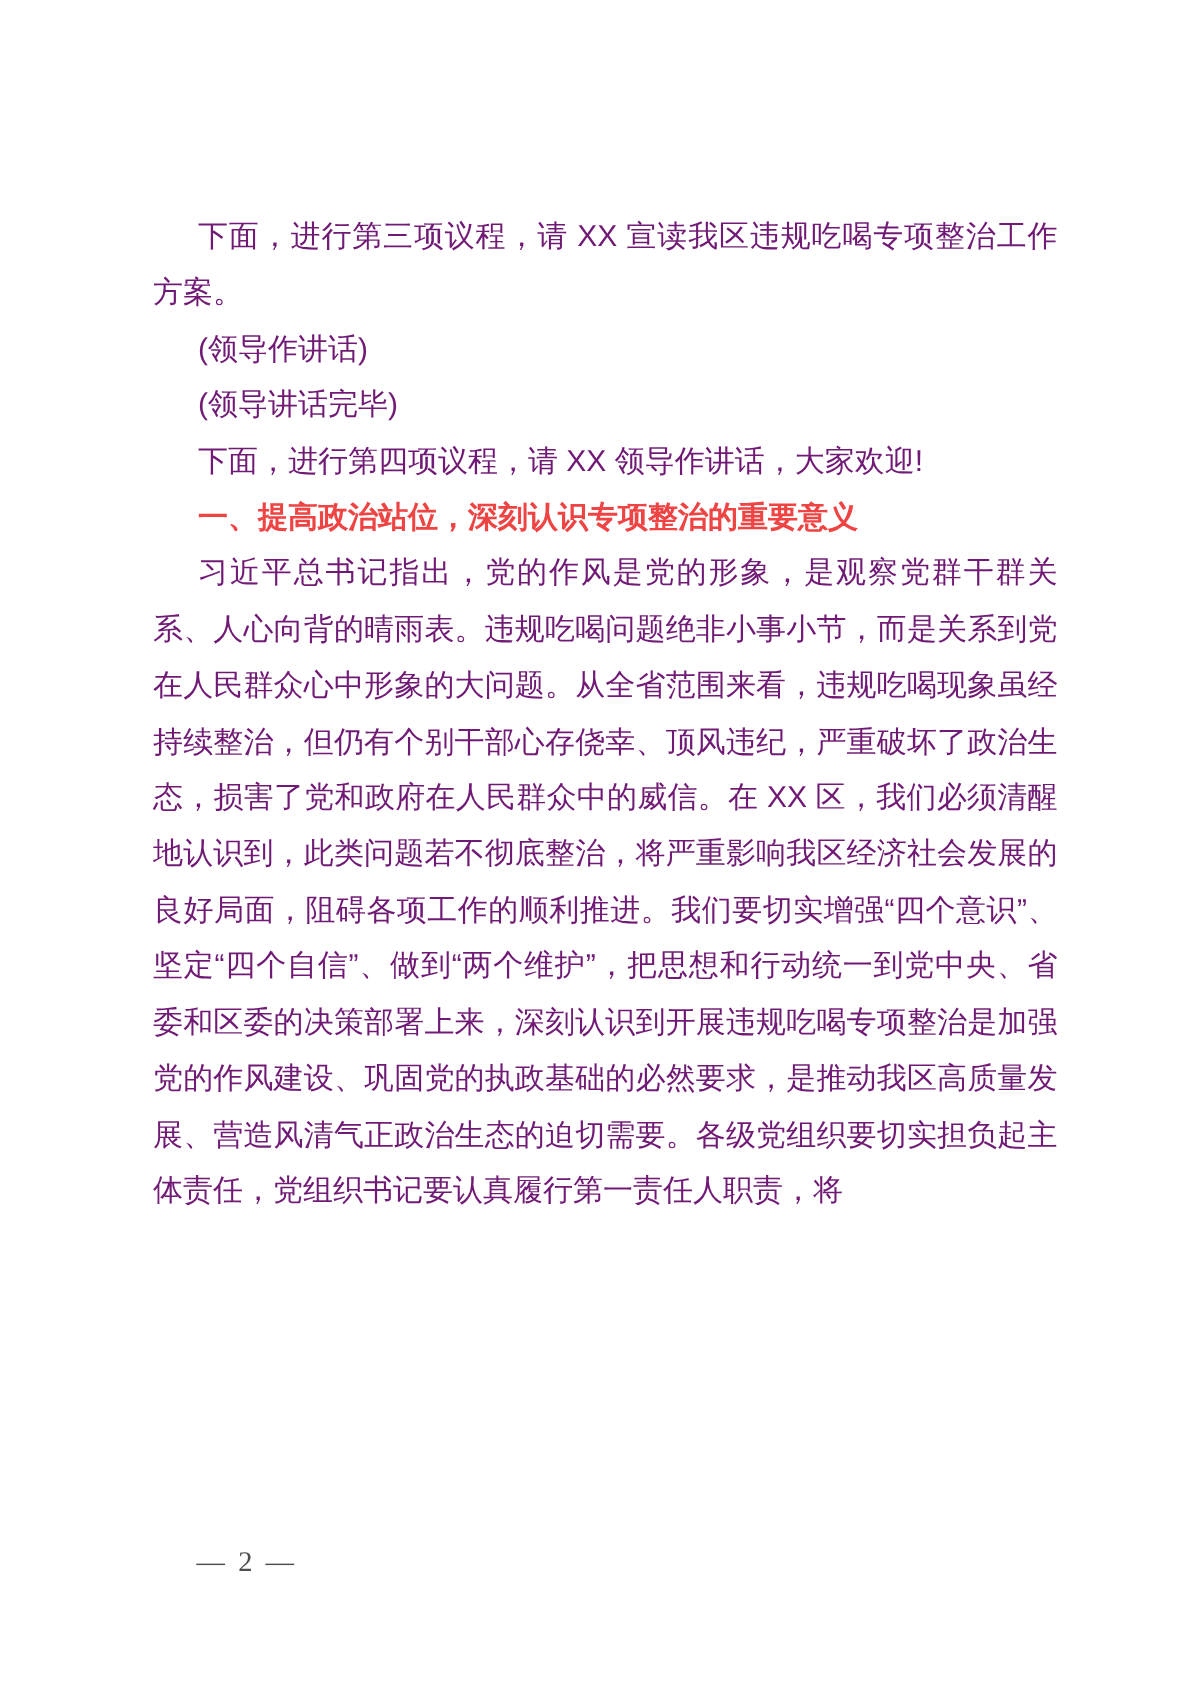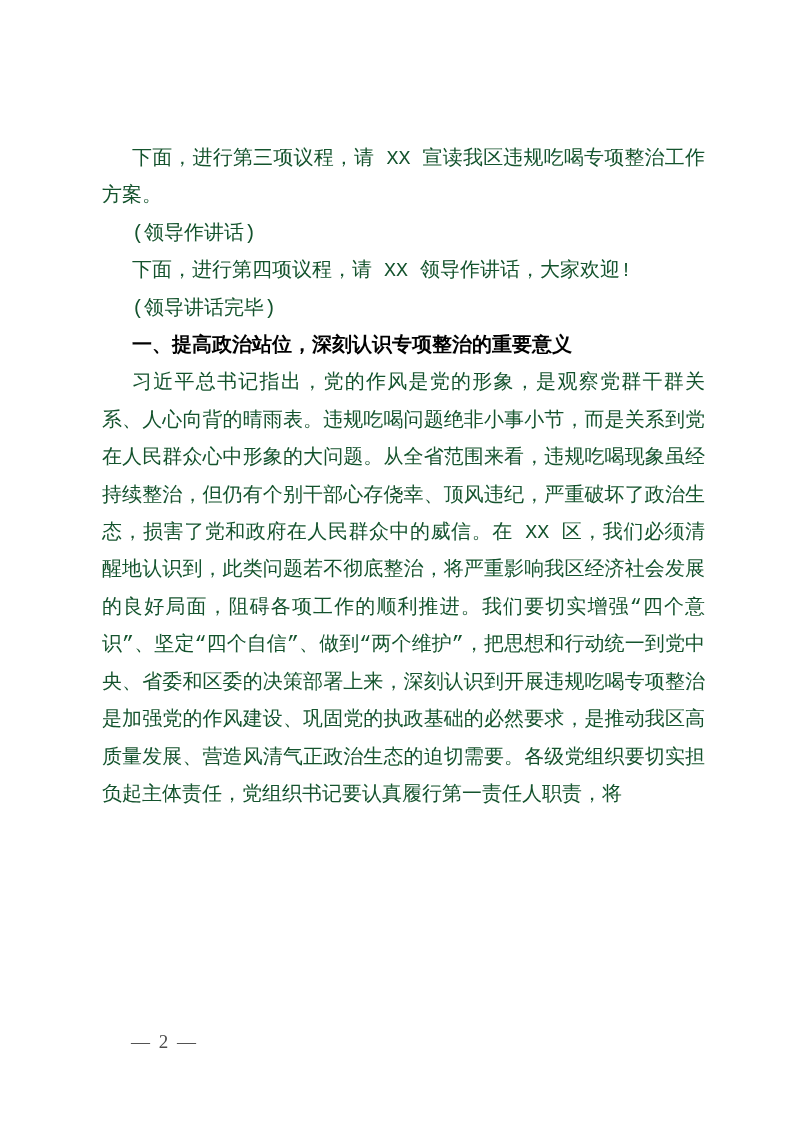--- a/index.html
+++ b/index.html
@@ -24,46 +24,46 @@
     margin: 0;
     padding: 0;
     font-size: 20px;
     line-height: 37.4px;
     text-align: justify;
     text-indent: 30px;
     letter-spacing: 0;
     word-break: break-all;
   }
   p.body {
-    font-family: Liberation Mono, monospace;
+    font-family: Liberation Sans, sans-serif;
     font-weight: 400;
-    color: #14532d;
+    color: #701a75;
   }
   p.heading {
-    font-family: Liberation Mono, monospace;
+    font-family: Liberation Serif, serif;
     font-weight: 700;
-    color: #000000;
+    color: #ef4444;
   }
   .page-number {
     position: absolute;
     left: 131px;
     top: 1028px;
     font-family: "Liberation Serif", "DejaVu Serif", serif;
     font-size: 19px;
     line-height: 28px;
     color: #4d4d4d;
     letter-spacing: 2px;
   }
 </style>
 </head>
 <body>
 
 <div class="page">
   <div class="text-block" id="paragraphs">
       <p class="body">下面，进行第三项议程，请 XX 宣读我区违规吃喝专项整治工作方案。</p>
       <p class="body">(领导作讲话)</p>
+      <p class="body">(领导讲话完毕)</p>
       <p class="body">下面，进行第四项议程，请 XX 领导作讲话，大家欢迎!</p>
-      <p class="body">(领导讲话完毕)</p>
       <p class="heading">一、提高政治站位，深刻认识专项整治的重要意义</p>
       <p class="body">习近平总书记指出，党的作风是党的形象，是观察党群干群关系、人心向背的晴雨表。违规吃喝问题绝非小事小节，而是关系到党在人民群众心中形象的大问题。从全省范围来看，违规吃喝现象虽经持续整治，但仍有个别干部心存侥幸、顶风违纪，严重破坏了政治生态，损害了党和政府在人民群众中的威信。在 XX 区，我们必须清醒地认识到，此类问题若不彻底整治，将严重影响我区经济社会发展的良好局面，阻碍各项工作的顺利推进。我们要切实增强“四个意识”、坚定“四个自信”、做到“两个维护”，把思想和行动统一到党中央、省委和区委的决策部署上来，深刻认识到开展违规吃喝专项整治是加强党的作风建设、巩固党的执政基础的必然要求，是推动我区高质量发展、营造风清气正政治生态的迫切需要。各级党组织要切实担负起主体责任，党组织书记要认真履行第一责任人职责，将</p>
     </div>
   <div class="page-number">— 2 —</div>
 </div>
 
 </body></html>

